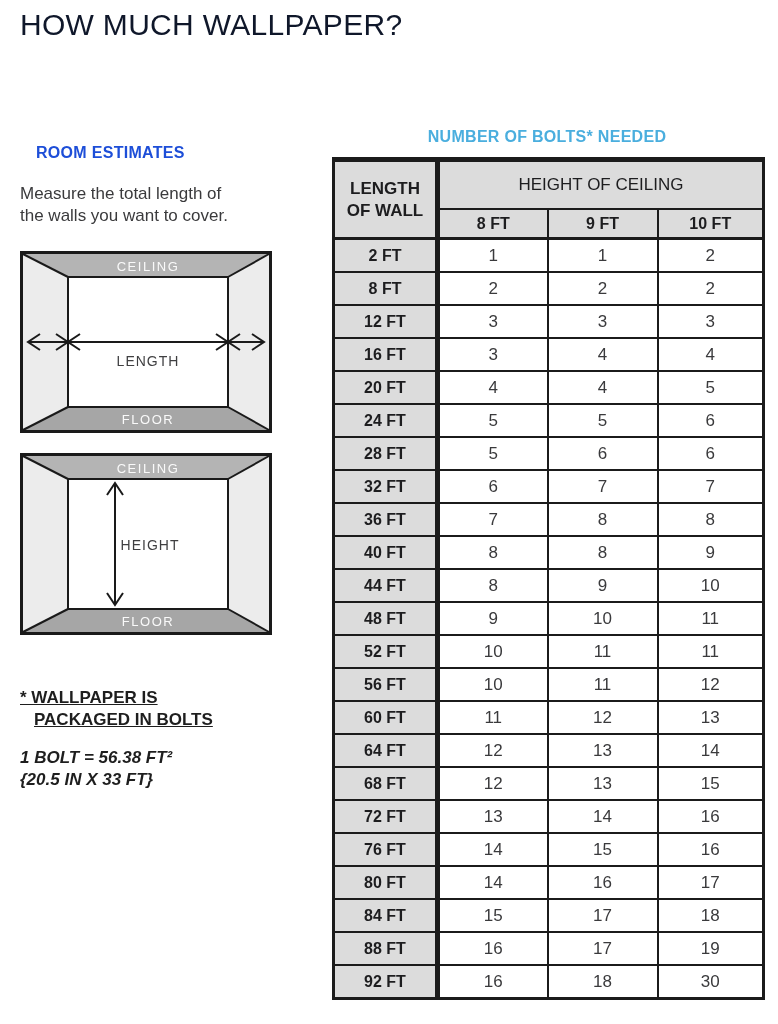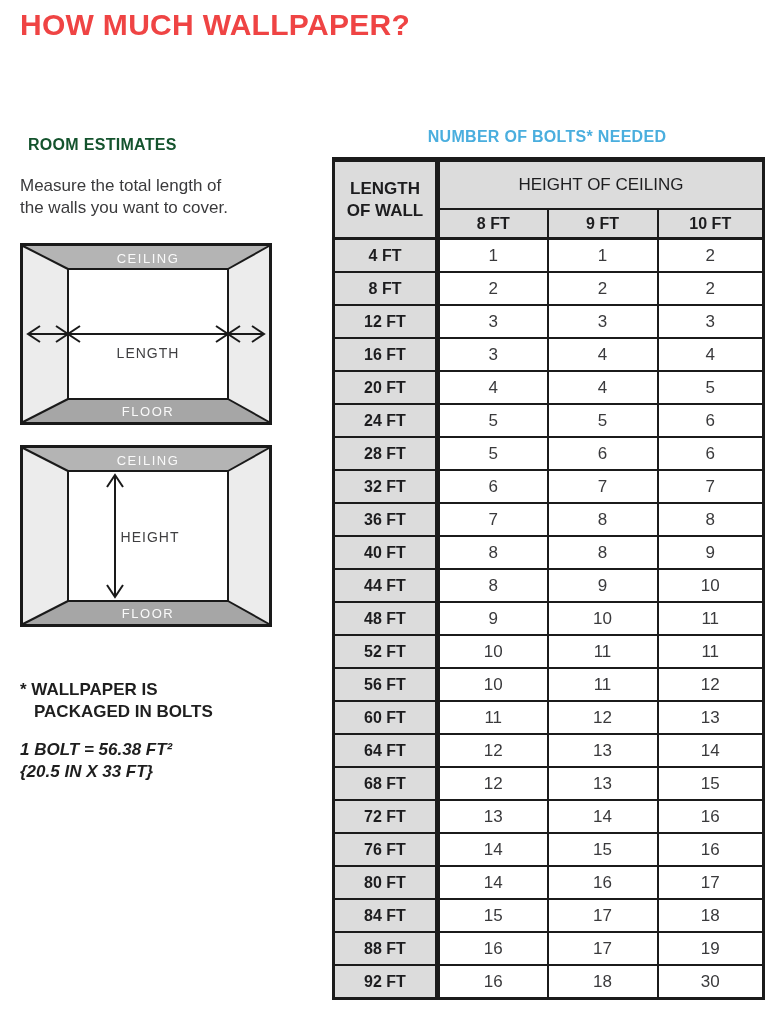--- a/index.html
+++ b/index.html
@@ -2,36 +2,36 @@
 <html><head>
 <meta charset="utf-8">
 <style>
   html,body{margin:0;padding:0;background:#ffffff;}
   #page{
     position:relative;width:778px;height:1024px;background:#ffffff;
     font-family:"Liberation Sans", sans-serif;color:#3a3a3c;overflow:hidden;
   }
   .page-title{
     position:absolute;left:20px;top:8px;margin:0;
-    font-size:30px;font-weight:700;color:#ef4444;letter-spacing:.3px;
+    font-size:30px;font-weight:400;color:#0f172a;letter-spacing:.3px;
   }
   
   .left-col{position:absolute;left:20px;top:128px;width:300px;}
   .section-heading{
-    margin:8px;font-size:16px;font-weight:700;color:#14532d;letter-spacing:.3px;
+    margin:16px;font-size:16px;font-weight:700;color:#1d4ed8;letter-spacing:.3px;
   }
   .body-text{
     margin:21px 0 0 0;font-size:17px;line-height:1.32;color:#3a3a3c;white-space:pre-line;
   }
   .diagram{display:block;margin-top:23px;}
   .diagram.second{margin-top:20px;}
   .diagram-label{font-family:"Liberation Sans", sans-serif;}
   .footnote{
     margin:52px 0 0 0;font-size:17px;font-weight:700;color:#1e1e1e;line-height:1.32;
-    white-space:pre-line;padding-left:14px;text-indent:-14px;
+    white-space:pre-line;padding-left:14px;text-indent:-14px;text-decoration:underline;
   }
   .bolt-spec{
     margin:15px 0 0 0;font-size:17px;font-weight:700;color:#1e1e1e;line-height:1.3;
     white-space:pre-line;
     font-style:italic;
   }
   
   .right-col{position:absolute;left:332px;top:128px;width:430px;}
   .table-heading{
     margin:0;text-align:center;font-size:16px;font-weight:700;color:#4aaede;letter-spacing:.3px;
@@ -145,21 +145,21 @@
           <th colspan="3" class="group">HEIGHT OF CEILING</th>
         </tr>
         <tr class="subhead">
           <th>8 FT</th>
           <th>9 FT</th>
           <th>10 FT</th>
         </tr>
       </thead>
       <tbody>
           <tr>
-            <th>4 FT</th>
+            <th>2 FT</th>
             <td>1</td>
             <td>1</td>
             <td>2</td>
           </tr>
           <tr>
             <th>8 FT</th>
             <td>2</td>
             <td>2</td>
             <td>2</td>
           </tr>

